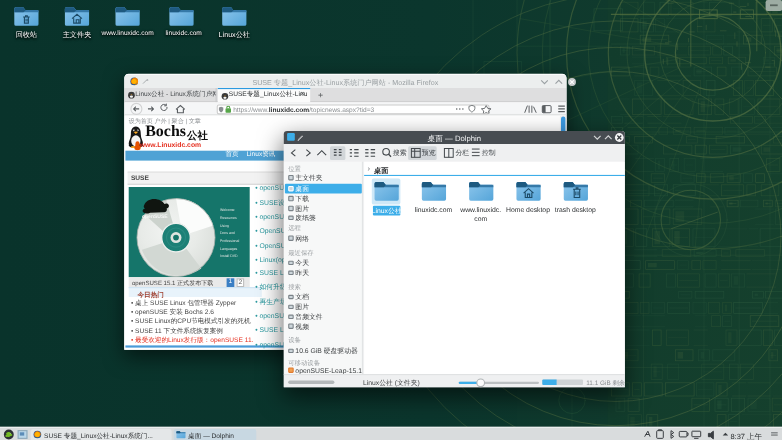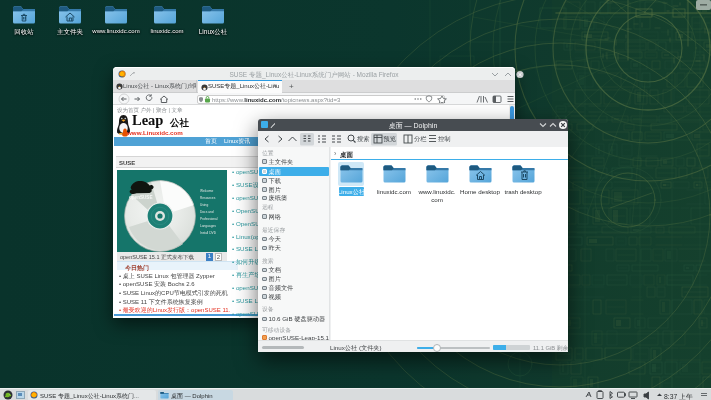--- a/index.html
+++ b/index.html
@@ -536,21 +536,21 @@
    <path d="M15 2 C8 2 6 9 6 16 c0 8-4 12-4 17 0 5 6 7 13 7 s13-2 13-7 c0-5-4-9-4-17 0-7-2-14-9-14z" fill="#181818"></path>
    <ellipse cx="15" cy="28" rx="8.5" ry="10" fill="#f4f4f4"></ellipse>
    <circle cx="11.5" cy="9" r="1.6" fill="#fff"></circle>
         <circle cx="18.5" cy="9" r="1.6" fill="#fff"></circle>
    <circle cx="11.9" cy="9.2" r="0.8" fill="#000"></circle>
         <circle cx="18.1" cy="9.2" r="0.8" fill="#000"></circle>
    <path d="M11 12 q4-2 8 0 l-4 3.5 z" fill="#f9a825"></path>
    <path d="M7 38 q-3 3 1 3 h4 q3 0 1-3.5 z" fill="#f9a825"></path>
         <path d="M23 38 q3 3 -1 3 h-4 q-3 0 -1-3.5 z" fill="#f9a825"></path>
   </svg>
-  <span class="abs" style="left:19px;top:7px;font-size:14.5px;font-weight:bold;color:#0d0d0d;font-family:'Liberation Serif',serif">Leap</span>
+  <span class="abs" style="left:19px;top:7px;font-size:14.5px;font-weight:bold;color:#0d0d0d;font-family:'Liberation Serif',serif">Bochs</span>
   <span class="abs" style="left:57px;top:12px;font-size:9.5px;font-weight:bold;color:#0d0d0d">公社</span>
   <svg class="abs" width="8" height="9" viewBox="0 0 30 42" style="left:8px;top:23px">
         <path d="M15 2 C8 2 6 9 6 16 c0 8-4 12-4 17 0 5 6 7 13 7 s13-2 13-7 c0-5-4-9-4-17 0-7-2-14-9-14z" fill="#e65100"></path>
       </svg>
   <span class="abs" style="left:14px;top:24px;font-size:6.2px;font-weight:bold;color:#e53020">www.Linuxidc.com</span>
   <div class="abs" style="left:1px;top:32px;width:396px;height:9px;background:#4fa2d5;color:#fff;font-size:6px;line-height:9px">
    <span style="position:absolute;left:91px">首页</span>
    <span style="position:absolute;left:110px">Linux资讯</span>
    <span style="position:absolute;left:146px">Linux教程</span>
    <span style="position:absolute;left:182px">数据库技术</span>

